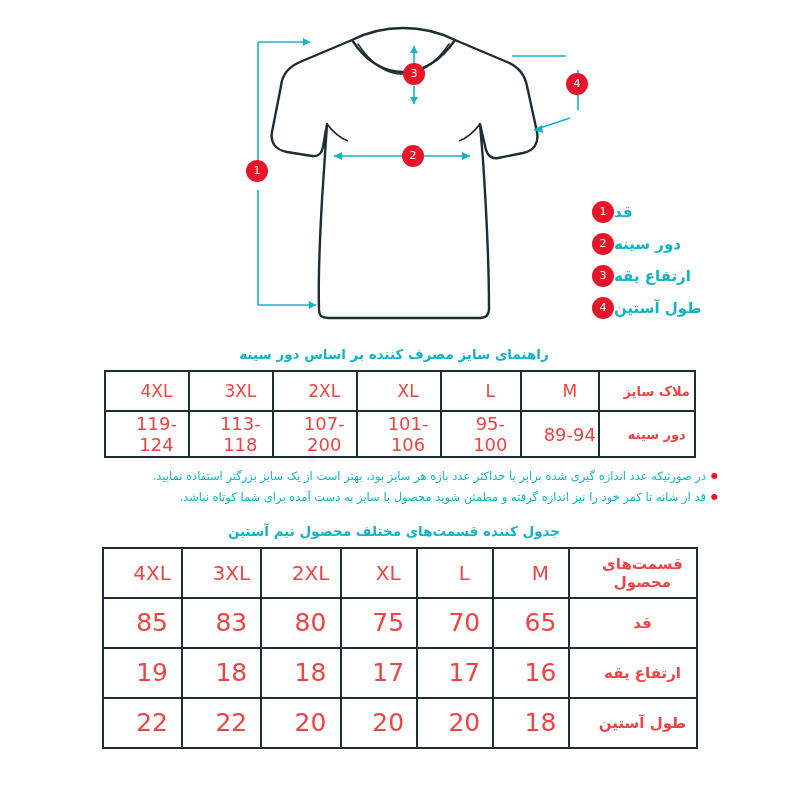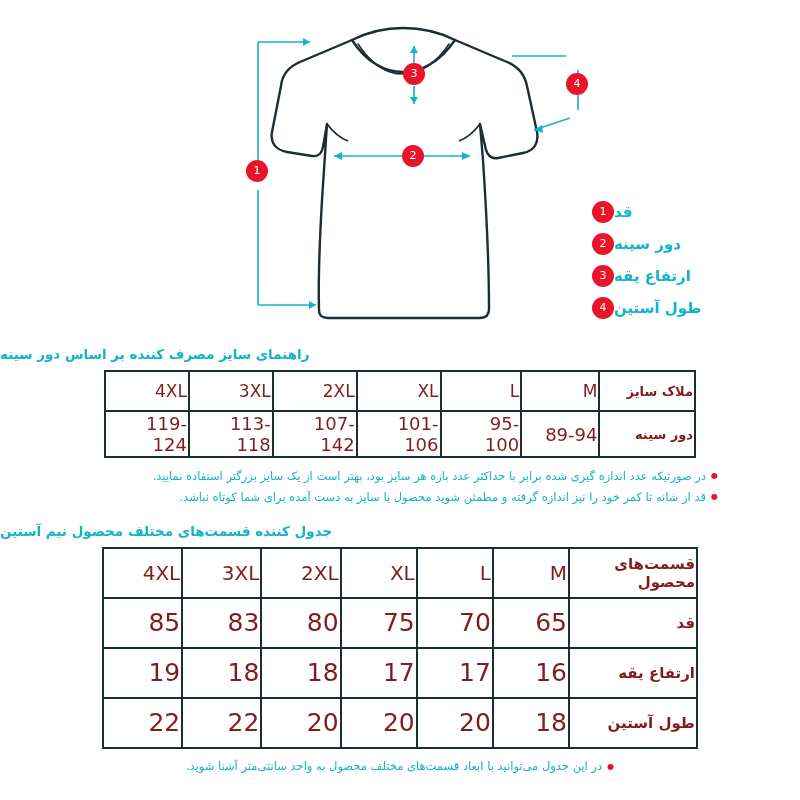--- a/index.html
+++ b/index.html
@@ -66,42 +66,42 @@
     margin-right: 10px;
     white-space: nowrap;
   }
   .legend-row .num {
     position: static;
     flex: 0 0 auto;
   }
 
   
   .section-title {
-    text-align: left;
+    text-align: center;
     font-size: 13.5px;
     font-weight: bold;
     color: #13b3c6;
     direction: rtl;
     margin: 6px 12px 8px 0;
   }
 
   
   .table-wrap {
     display: flex;
     justify-content: center;
   }
   table {
     border-collapse: collapse;
     direction: rtl;
     background: #ffffff;
   }
   table td {
     border: 2px solid #1c2d33;
-    text-align: right;
-    color: #7f1d1d;
+    text-align: center;
+    color: #ef4444;
     font-family: "DejaVu Sans", "Liberation Sans", sans-serif;
     padding-left: 20px;
   }
 
   
   .t1 {
     width: 592px;
   }
   .t1 td {
     height: 36px;
@@ -286,21 +286,21 @@
         <td class="sz">XL</td>
         <td class="sz">2XL</td>
         <td class="sz">3XL</td>
         <td class="sz">4XL</td>
       </tr>
       <tr>
         <td class="head">دور سینه</td>
         <td class="val">89-94</td>
         <td class="val">95-100</td>
         <td class="val">101-106</td>
-        <td class="val">107-142</td>
+        <td class="val">107-200</td>
         <td class="val">113-118</td>
         <td class="val">119-124</td>
       </tr>
     </tbody>
       </table>
   </div>
 
   <div class="notes">
     <div>در صورتیکه عدد اندازه گیری شده برابر با حداکثر عدد بازه هر سایز بود، بهتر است از یک سایز بزرگتر استفاده نمایید.</div>
     <div>قد از شانه تا کمر خود را نیز اندازه گرفته و مطمئن شوید محصول با سایز به دست آمده برای شما کوتاه نباشد.</div>
@@ -344,15 +344,14 @@
         <td>20</td>
         <td>20</td>
         <td>20</td>
         <td>22</td>
         <td>22</td>
       </tr>
     </tbody>
       </table>
   </div>
 
-  <div class="footnote">در این جدول می‌توانید با ابعاد قسمت‌های مختلف محصول به واحد سانتی‌متر آشنا شوید.</div>
 
 </div>
 
 </body></html>

